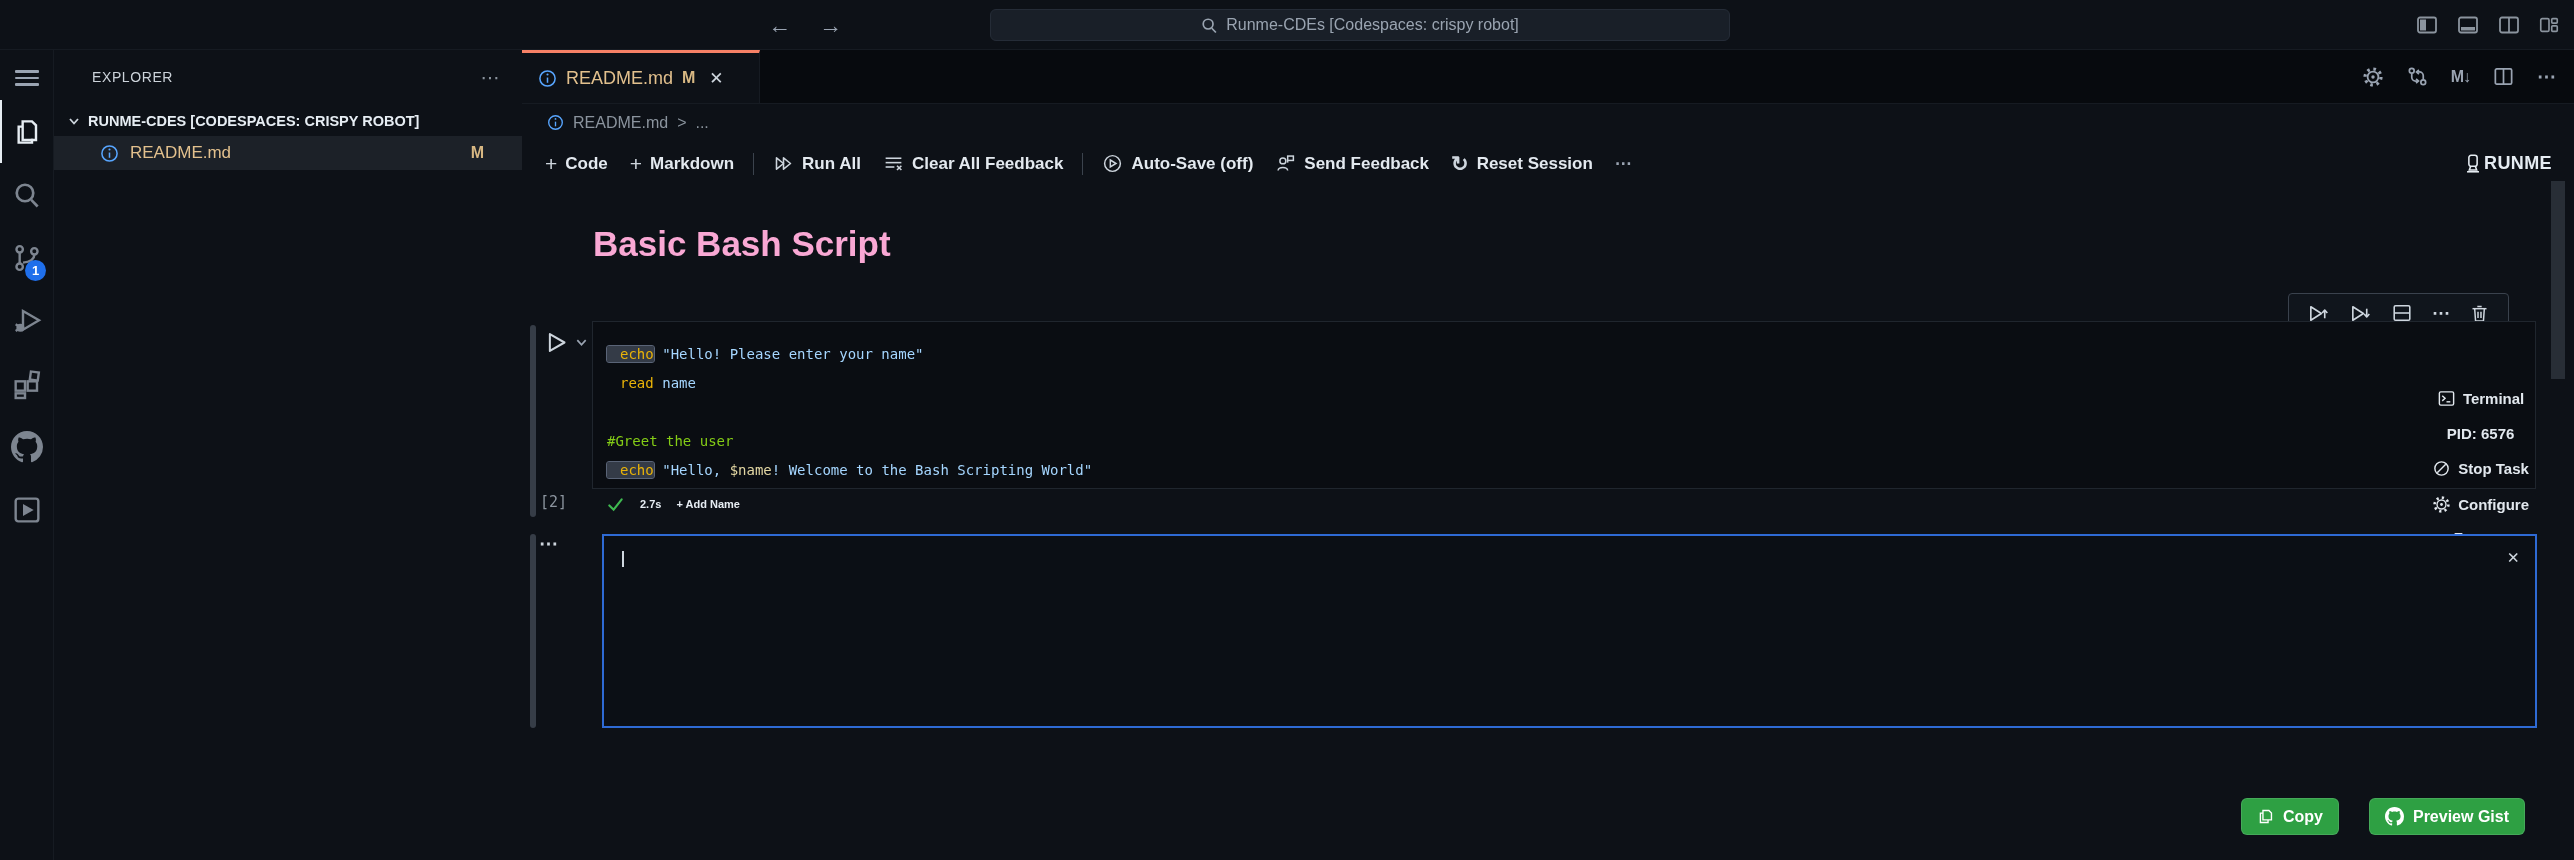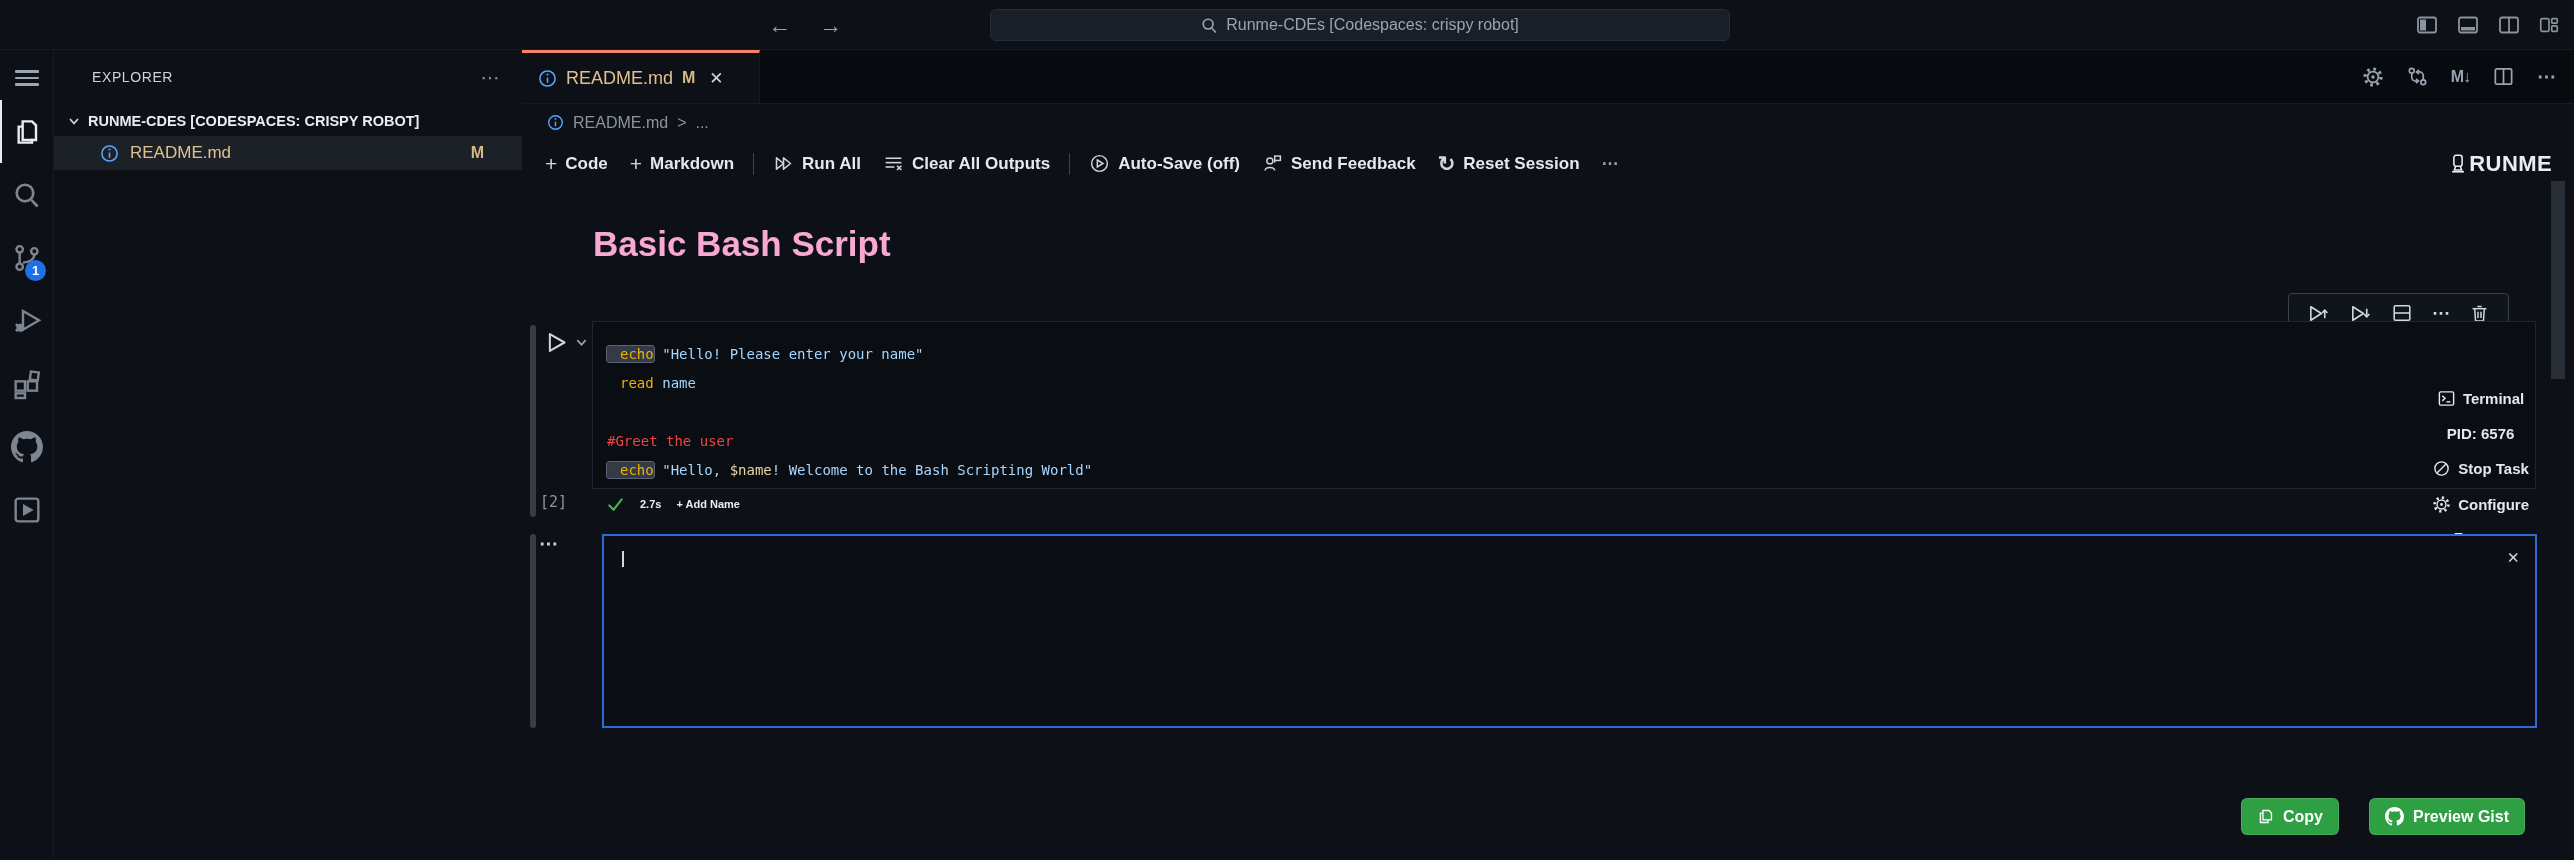--- a/index.html
+++ b/index.html
@@ -44,35 +44,35 @@
   .tab-close { color:#cdd5dd; font-size:17px; margin-left:5px; }
   .tab-actions { position:absolute; right:18px; top:0; height:100%; display:flex; align-items:center; gap:22px; color:#9aa4b2; }
   .md-icon { font-weight:700; font-size:16px; letter-spacing:-1px; color:#9aa4b2; }
 
   .breadcrumbs { height:37px; display:flex; align-items:center; gap:9px; padding-left:25px; font-size:16px; color:#8b949e; }
 
   .nbtoolbar { height:45px; display:flex; align-items:center; padding:0 22px 0 12px; font-size:17px; }
   .tb-btn { display:flex; align-items:center; gap:8px; padding:0 11px; color:#e3e9ef; font-weight:600; white-space:nowrap; }
   .tb-plus { font-size:21px; font-weight:400; color:#cdd5dd; line-height:1; }
   .tb-sep { width:1px; height:22px; background:#3b434d; margin:0 8px; }
-  .tb-brand { margin-left:auto; display:flex; align-items:center; font-weight:700; font-size:22px; letter-spacing:0.4px; }
+  .tb-brand { margin-left:auto; display:flex; align-items:center; font-weight:700; font-size:18px; letter-spacing:0.4px; }
 
   .content { position:absolute; top:136px; left:0; right:0; bottom:0; }
   .doc-title { position:absolute; left:71px; top:38px; font-size:35px; font-weight:600; color:#f9a8d4; }
 
   
   .cell { position:absolute; left:8px; top:135px; width:2007px; height:198px; }
   .cell-focusbar { position:absolute; left:0; top:4px; width:6px; height:192px; background:#363d47; border-radius:3px; }
   .cell-run { position:absolute; left:12px; top:8px; display:flex; align-items:center; gap:6px; color:#cdd5dd; }
   .codebox { position:absolute; left:62px; top:0; width:1944px; height:168px; background:#0a0d12; border:1px solid #20262e;
              padding:18px 0 0 14px; font-family:"DejaVu Sans Mono", monospace; font-size:14px; line-height:29px; }
   .code-line { white-space:pre; height:29px; }
   .sp { display:inline-block; width:8.5px; }
   .tok-cmd { color:#eab308;padding-left:13px; } .tok-str { color:#a5d6ff; } .tok-arg { color:#a5d6ff; }
-  .tok-comment { color:#ef4444; } .tok-var { color:#e3d7a3; }
+  .tok-comment { color:#84cc16; } .tok-var { color:#e3d7a3; }
   .hl { background:#343b47; outline:1px solid #5a6477; border-radius:2px; }
   .cell-toolbar { position:absolute; top:-28px; right:28px; height:40px; padding:0 18px; background:#10151c; border:1px solid #3a424d;
                   border-radius:4px; display:flex; align-items:center; gap:19px; color:#cfd7df; }
   .ct-kebab { font-size:18px; font-weight:700; }
   .exec-order { position:absolute; left:10px; top:172px; font-family:"DejaVu Sans Mono", monospace; font-size:15px; color:#8b949e; }
   .cell-status { position:absolute; left:62px; right:0; top:168px; height:30px; display:flex; align-items:center; }
   .cs-left { display:flex; align-items:center; gap:15px; padding-left:14px; font-size:11px; font-weight:700; color:#e6edf3; }
   .cs-right { margin-left:auto; display:flex; align-items:center; gap:17px; padding-right:8px; font-size:15px; font-weight:600; color:#e2e8ee;flex-direction:column; }
   .cs-item { display:flex; align-items:center; gap:7px; white-space:nowrap; }
 
@@ -277,21 +277,21 @@
           <span>Run All</span>
         </div>
         <div class="tb-btn">
           <svg width="21" height="21" viewBox="0 0 24 24" fill="none" stroke="#cdd5dd" stroke-width="1.8">
               <line x1="3" y1="6" x2="21" y2="6"></line>
               <line x1="3" y1="11" x2="21" y2="11"></line>
               <line x1="3" y1="16" x2="13" y2="16"></line>
               <line x1="16" y1="14.5" x2="21" y2="19.5"></line>
               <line x1="21" y1="14.5" x2="16" y2="19.5"></line>
             </svg>
-          <span>Clear All Outputs</span>
+          <span>Clear All Feedback</span>
         </div>
         <div class="tb-sep"></div>
         <div class="tb-btn">
           <svg width="21" height="21" viewBox="0 0 24 24" fill="none" stroke="#cdd5dd" stroke-width="1.7">
               <circle cx="12" cy="12" r="9"></circle>
               <path d="M9.5 8l6.5 4-6.5 4z"></path>
             </svg>
           <span>Auto-Save (off)</span>
         </div>
         <div class="tb-btn">

